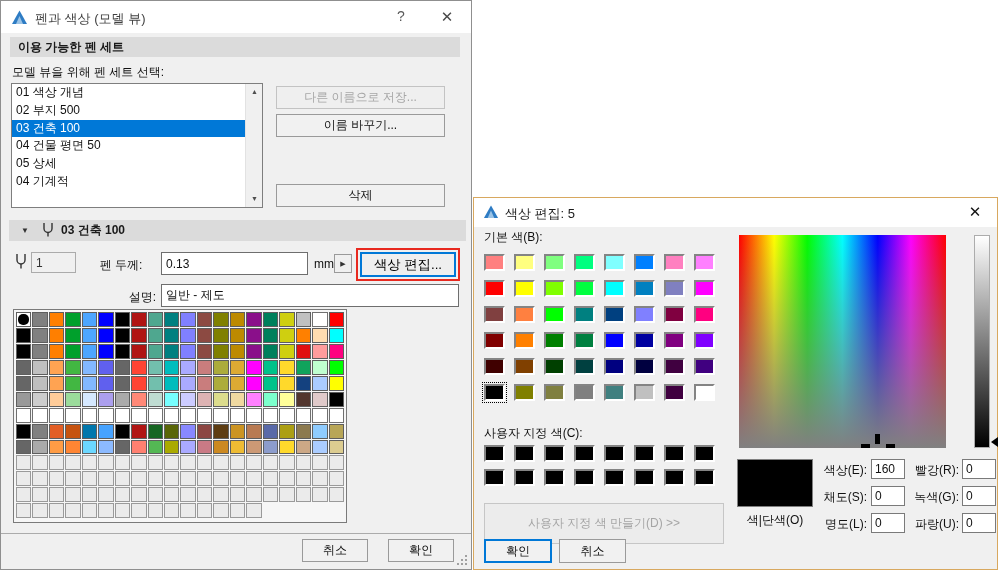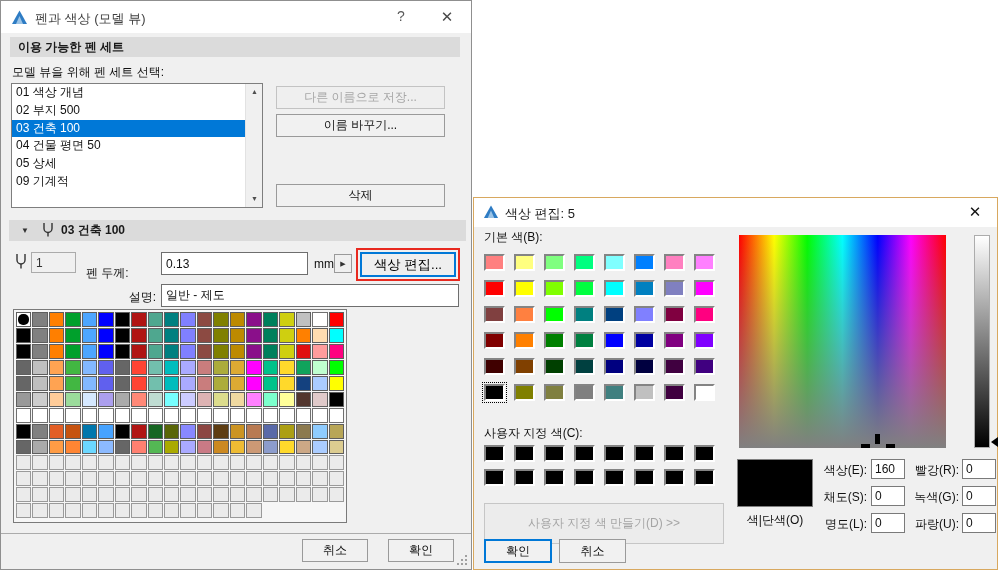--- a/index.html
+++ b/index.html
@@ -36,21 +36,21 @@
   .btn{position:absolute;background:#F1F1F1;border:1px solid #9A9A9A;font-size:12px;color:#111;}
   .btn:disabled{color:#A6A6A6;border-color:#C3C3C3;background:#EFEFEF;}
   .saveas{left:275px;top:85px;width:169px;height:23px;}
   .rename{left:275px;top:113px;width:169px;height:23px;}
   .delete{left:275px;top:183px;width:169px;height:23px;}
   .penicon svg{display:block;}
   .pi2{position:absolute;left:13px;top:251px;}
   .input{position:absolute;background:#FFF;border:1px solid #6E6E6E;font-size:12px;color:#111;padding:0 0 0 4px;}
   .pennum{left:30px;top:251px;width:45px;height:21px;background:#F0F0F0;border-color:#ABABAB;color:#333;}
   .lbl{position:absolute;font-size:12px;color:#111;}
-  .thick{left:85px;top:264px;width:70px;text-align:left;}
+  .thick{left:85px;top:256px;width:70px;text-align:center;}
   .thickval{left:160px;top:251px;width:147px;height:23px;}
   .unit{left:313px;top:256px;}
   .mmbtn{position:absolute;left:333px;top:253px;width:18px;height:19px;background:#F0F0F0;border:1px solid #9A9A9A;font-size:7px;color:#333;padding:0;line-height:16px;}
   .redbox{position:absolute;left:355px;top:247px;width:104px;height:33px;border:2px solid #E8291F;}
   .editcolor{position:absolute;left:2px;top:2px;width:96px;height:25px;border:2px solid #0078D7;background:#EFEFEF;}
   .desc{left:85px;top:288px;width:70px;text-align:right;}
   .descval{left:160px;top:283px;width:298px;height:23px;}
   .palette{position:absolute;left:12px;top:308px;width:334px;height:214px;border:1px solid #7A7A7A;background:#F6F6F6;padding:2px;}
   .palgrid{display:grid;grid-template-columns:repeat(20,1fr);grid-auto-rows:14.95px;gap:1px;}
   .pcell{border:1px solid #5E5E5E;}
@@ -114,21 +114,21 @@
 
     <div class="listlabel">모델 뷰을 위해 펜 세트 선택:</div>
 
     <div class="listbox">
       <div class="listitems">
           <div class="list-item">01 색상 개념</div>
           <div class="list-item">02 부지 500</div>
           <div class="list-item sel">03 건축 100</div>
           <div class="list-item">04 건물 평면 50</div>
           <div class="list-item">05 상세</div>
-          <div class="list-item">09 기계적</div>
+          <div class="list-item">04 기계적</div>
         </div>
       <div class="vscroll">
         <div class="arr up">▲</div>
         <div class="arr dn">▼</div>
       </div>
     </div>
 
     <button class="btn saveas" disabled="">다른 이름으로 저장...</button>
     <button class="btn rename">이름 바꾸기...</button>
     <button class="btn delete">삭제</button>

